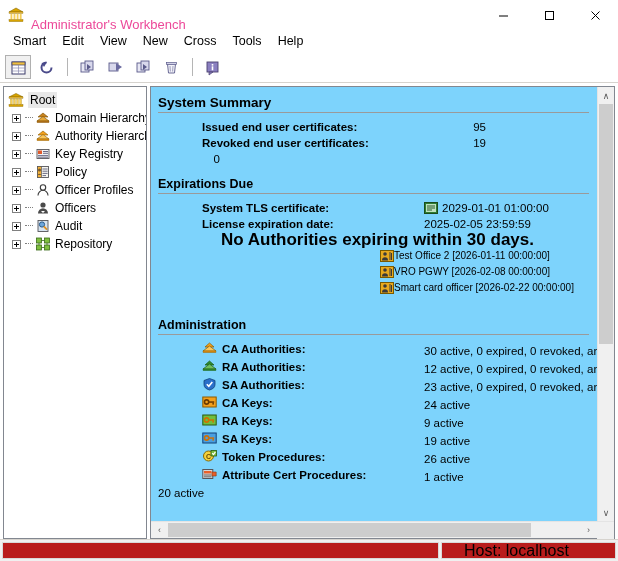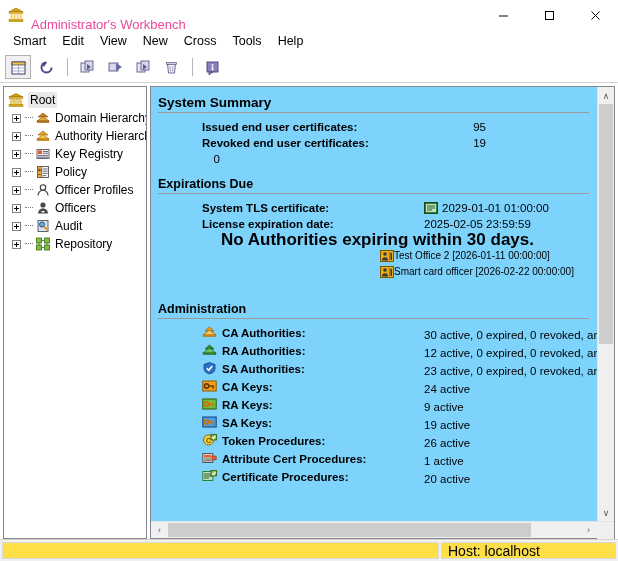--- a/index.html
+++ b/index.html
@@ -337,25 +337,25 @@
     flex: 0 0 auto;
     display: flex;
     align-items: stretch;
     background: #f0f0f0;
     border-top: 1px solid #d6d3ce;
     padding: 2px 2px;
     box-sizing: border-box;
   }
   .status-panel {
     border: 1px solid #d9d9d9;
-    background: #fde047;
+    background: #b91c1c;
     display: flex;
     align-items: center;
-    padding: 0 6px;
-    font-size: 14px;
+    padding: 0 22px;
+    font-size: 16px;
     color: #000;
     box-sizing: border-box;
     white-space: nowrap;
   }
   .status-panel.wide { flex: 1 1 auto; margin-right: 2px; }
   .status-panel.host { width: 175px; flex: 0 0 175px; }
 
   svg { display: block; }
 </style>
 </head>
@@ -651,20 +651,33 @@
                 <rect x="0.5" y="0.5" width="13" height="11" fill="#E8A91E" stroke="#7A5A00" stroke-width="1"></rect>
                 <circle cx="5" cy="4" r="1.8" fill="#3A3A3A"></circle>
                 <path d="M2 10.5 a3 3.2 0 0 1 6 0 Z" fill="#3A3A3A"></path>
                 <rect x="9.5" y="2" width="1" height="8" fill="#3A3A3A"></rect>
                 <rect x="11" y="3" width="1" height="7" fill="#3A3A3A"></rect>
               </svg>
             </span>
             <span class="v">Test Office 2 [2026-01-11 00:00:00]</span>
           </div>
 
+          <div class="officer-line">
+            <span class="officer-indent"></span>
+            <span class="vicon">
+              <svg width="14" height="12" viewBox="0 0 14 12">
+                <rect x="0.5" y="0.5" width="13" height="11" fill="#E8A91E" stroke="#7A5A00" stroke-width="1"></rect>
+                <circle cx="5" cy="4" r="1.8" fill="#3A3A3A"></circle>
+                <path d="M2 10.5 a3 3.2 0 0 1 6 0 Z" fill="#3A3A3A"></path>
+                <rect x="9.5" y="2" width="1" height="8" fill="#3A3A3A"></rect>
+                <rect x="11" y="3" width="1" height="7" fill="#3A3A3A"></rect>
+              </svg>
+            </span>
+            <span class="v">VRO PGWY [2026-02-08 00:00:00]</span>
+          </div>
 
           <div class="officer-line">
             <span class="officer-indent"></span>
             <span class="vicon">
               <svg width="14" height="12" viewBox="0 0 14 12">
                 <rect x="0.5" y="0.5" width="13" height="11" fill="#E8A91E" stroke="#7A5A00" stroke-width="1"></rect>
                 <circle cx="5" cy="4" r="1.8" fill="#3A3A3A"></circle>
                 <path d="M2 10.5 a3 3.2 0 0 1 6 0 Z" fill="#3A3A3A"></path>
                 <rect x="9.5" y="2" width="1" height="8" fill="#3A3A3A"></rect>
                 <rect x="11" y="3" width="1" height="7" fill="#3A3A3A"></rect>
@@ -789,33 +802,20 @@
                   <line x1="2" y1="9.8" x2="9.5" y2="9.8" stroke="#4A4A4A" stroke-width="0.8"></line>
                   <polygon points="10,5 14.2,5 14.2,9 10,9" fill="#E8602B" stroke="#8A3A10" stroke-width="0.6"></polygon>
                 </svg>
               </span>
               <span>Attribute Cert Procedures:</span>
             </span>
             <span class="v">1 active</span>
           </div>
 
           <div class="kv">
-            <span class="k withicon">
-              <span class="rowicon">
-                <svg width="15" height="14" viewBox="0 0 15 14">
-                  <rect x="0.8" y="2.5" width="10" height="9" fill="#BFE3C0" stroke="#2E7D32" stroke-width="1"></rect>
-                  <line x1="2" y1="5" x2="9.5" y2="5" stroke="#1B4D1E" stroke-width="0.9"></line>
-                  <line x1="2" y1="7" x2="9.5" y2="7" stroke="#1B4D1E" stroke-width="0.9"></line>
-                  <line x1="2" y1="9" x2="7" y2="9" stroke="#1B4D1E" stroke-width="0.9"></line>
-                  <rect x="9" y="1.5" width="5.5" height="5.5" fill="#7FBF3F" stroke="#2A5A10" stroke-width="0.8"></rect>
-                  <path d="M10.2 4.2 L11.5 5.6 L13.4 2.8" fill="none" stroke="#ffffff" stroke-width="1.2"></path>
-                </svg>
-              </span>
-              <span>Certificate Procedures:</span>
-            </span>
             <span class="v">20 active</span>
           </div>
 
         </div>
 
         <div class="vscroll">
           <div class="sb-arrow">∧</div>
           <div class="sb-track">
             <div class="sb-thumb-v" style="height: 60%;"></div>
           </div>

